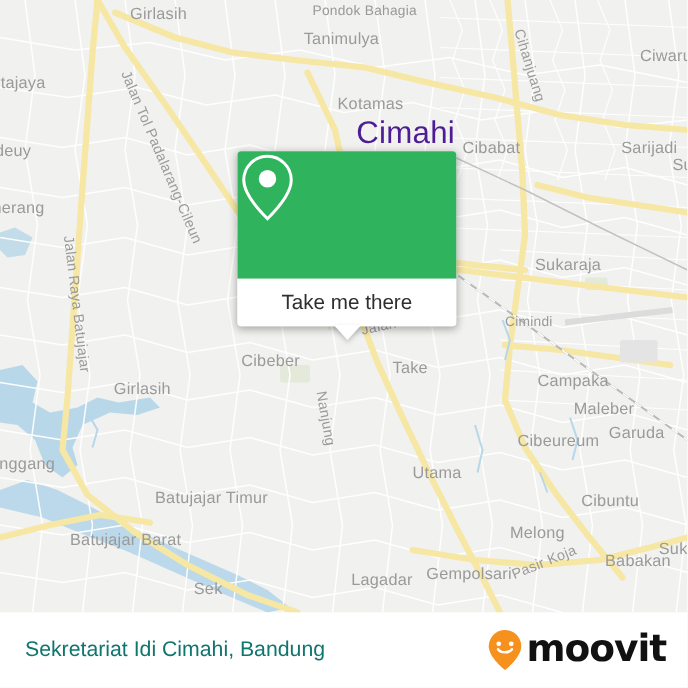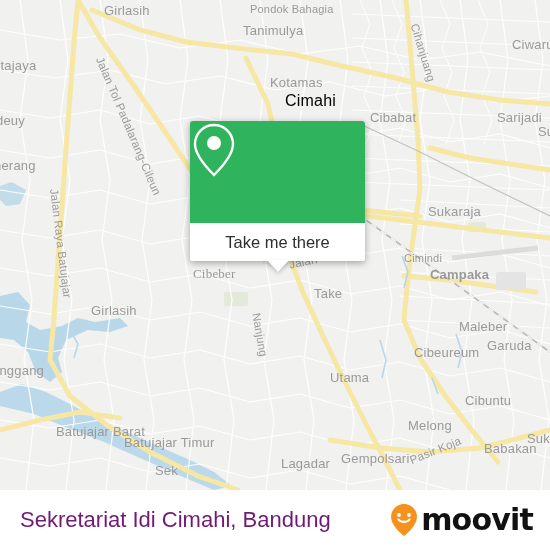--- a/index.html
+++ b/index.html
@@ -21,21 +21,21 @@
   .lbl{
     position:absolute;
     color:#9a9a9a;
     font-family:"Liberation Sans", sans-serif;
     white-space:nowrap;
     letter-spacing:.2px;
     pointer-events:none;
   }
   .lbl.place{font-size:13px;}
   .lbl.place-sm{font-size:11px;}
-  .lbl.place-lg{font-size:16px;color:#000000;}
+  .lbl.place-lg{font-size:25px;color:#4c1d95;}
   .lbl.road{font-size:11.5px;color:#9b9b9b;}
 
   
   .card{
     position:absolute;left:190px;top:121px;width:175px;
     border-radius:3px;
     box-shadow:0 2px 7px rgba(0,0,0,.33);
     background:#fff;
     overflow:visible;
   }
@@ -70,21 +70,21 @@
     white-space:nowrap;
   }
 
   
   .footer{
     position:absolute;left:0;top:490px;width:550px;height:60px;
     background:#ffffff;
   }
   .footer-title{
     position:absolute;left:20px;top:50%;transform:translateY(-50%);
-    font-size:22px;color:#701a75;
+    font-size:17px;color:#0f766e;
     font-family:"Liberation Sans", sans-serif;
     white-space:nowrap;
   }
   .logo{
     position:absolute;right:17px;top:50%;transform:translateY(-50%);
     display:flex;align-items:center;gap:2px;
   }
   .logo-word{
     font-size:30px;font-weight:bold;color:#111111;letter-spacing:-.8px;
     font-family:"DejaVu Sans", sans-serif;line-height:1;
@@ -214,30 +214,30 @@
         <div class="lbl place" style="left: -4px; top: 58px;">rtajaya</div>
         <div class="lbl place" style="left: 270px; top: 75px;">Kotamas</div>
         <div class="lbl place-lg" style="left: 285px; top: 92px;">Cimahi</div>
         <div class="lbl place" style="left: 370px; top: 110px;">Cibabat</div>
         <div class="lbl place" style="left: 497px; top: 110px;">Sarijadi</div>
         <div class="lbl place" style="left: 538px; top: 124px;">Su</div>
         <div class="lbl place" style="left: -4px; top: 113px;">deuy</div>
         <div class="lbl place" style="left: -6px; top: 158px;">nerang</div>
         <div class="lbl place" style="left: 428px; top: 204px;">Sukaraja</div>
         <div class="lbl place-sm" style="left: 404px; top: 252px;">Cimindi</div>
-        <div class="lbl place" style="left: 193px; top: 266px; font-family: Liberation Serif, serif;">Cibeber</div>
+        <div class="lbl place" style="left: 193px; top: 281px;">Cibeber</div>
         <div class="lbl place" style="left: 314px; top: 286px;">Take</div>
-        <div class="lbl place" style="left: 430px; top: 267px; font-weight: bold;">Campaka</div>
+        <div class="lbl place" style="left: 430px; top: 297px;">Campaka</div>
         <div class="lbl place" style="left: 91px; top: 303px;">Girlasih</div>
         <div class="lbl place" style="left: 459px; top: 319px;">Maleber</div>
         <div class="lbl place" style="left: 487px; top: 338px;">Garuda</div>
         <div class="lbl place" style="left: 414px; top: 345px;">Cibeureum</div>
         <div class="lbl place" style="left: 330px; top: 370px;">Utama</div>
         <div class="lbl place" style="left: -8px; top: 363px;">anggang</div>
-        <div class="lbl place" style="left: 124px; top: 390px; margin-top: 45px;">Batujajar Timur</div>
+        <div class="lbl place" style="left: 124px; top: 390px;">Batujajar Timur</div>
         <div class="lbl place" style="left: 465px; top: 393px;">Cibuntu</div>
         <div class="lbl place" style="left: 408px; top: 418px;">Melong</div>
         <div class="lbl place" style="left: 56px; top: 424px;">Batujajar Barat</div>
         <div class="lbl place" style="left: 527px; top: 431px;">Suka</div>
         <div class="lbl place" style="left: 341px; top: 451px;">Gempolsari</div>
         <div class="lbl place" style="left: 281px; top: 456px;">Lagadar</div>
         <div class="lbl place" style="left: 484px; top: 441px;">Babakan</div>
         <div class="lbl place" style="left: 155px; top: 463px;">Sek</div>
       </div>
 

